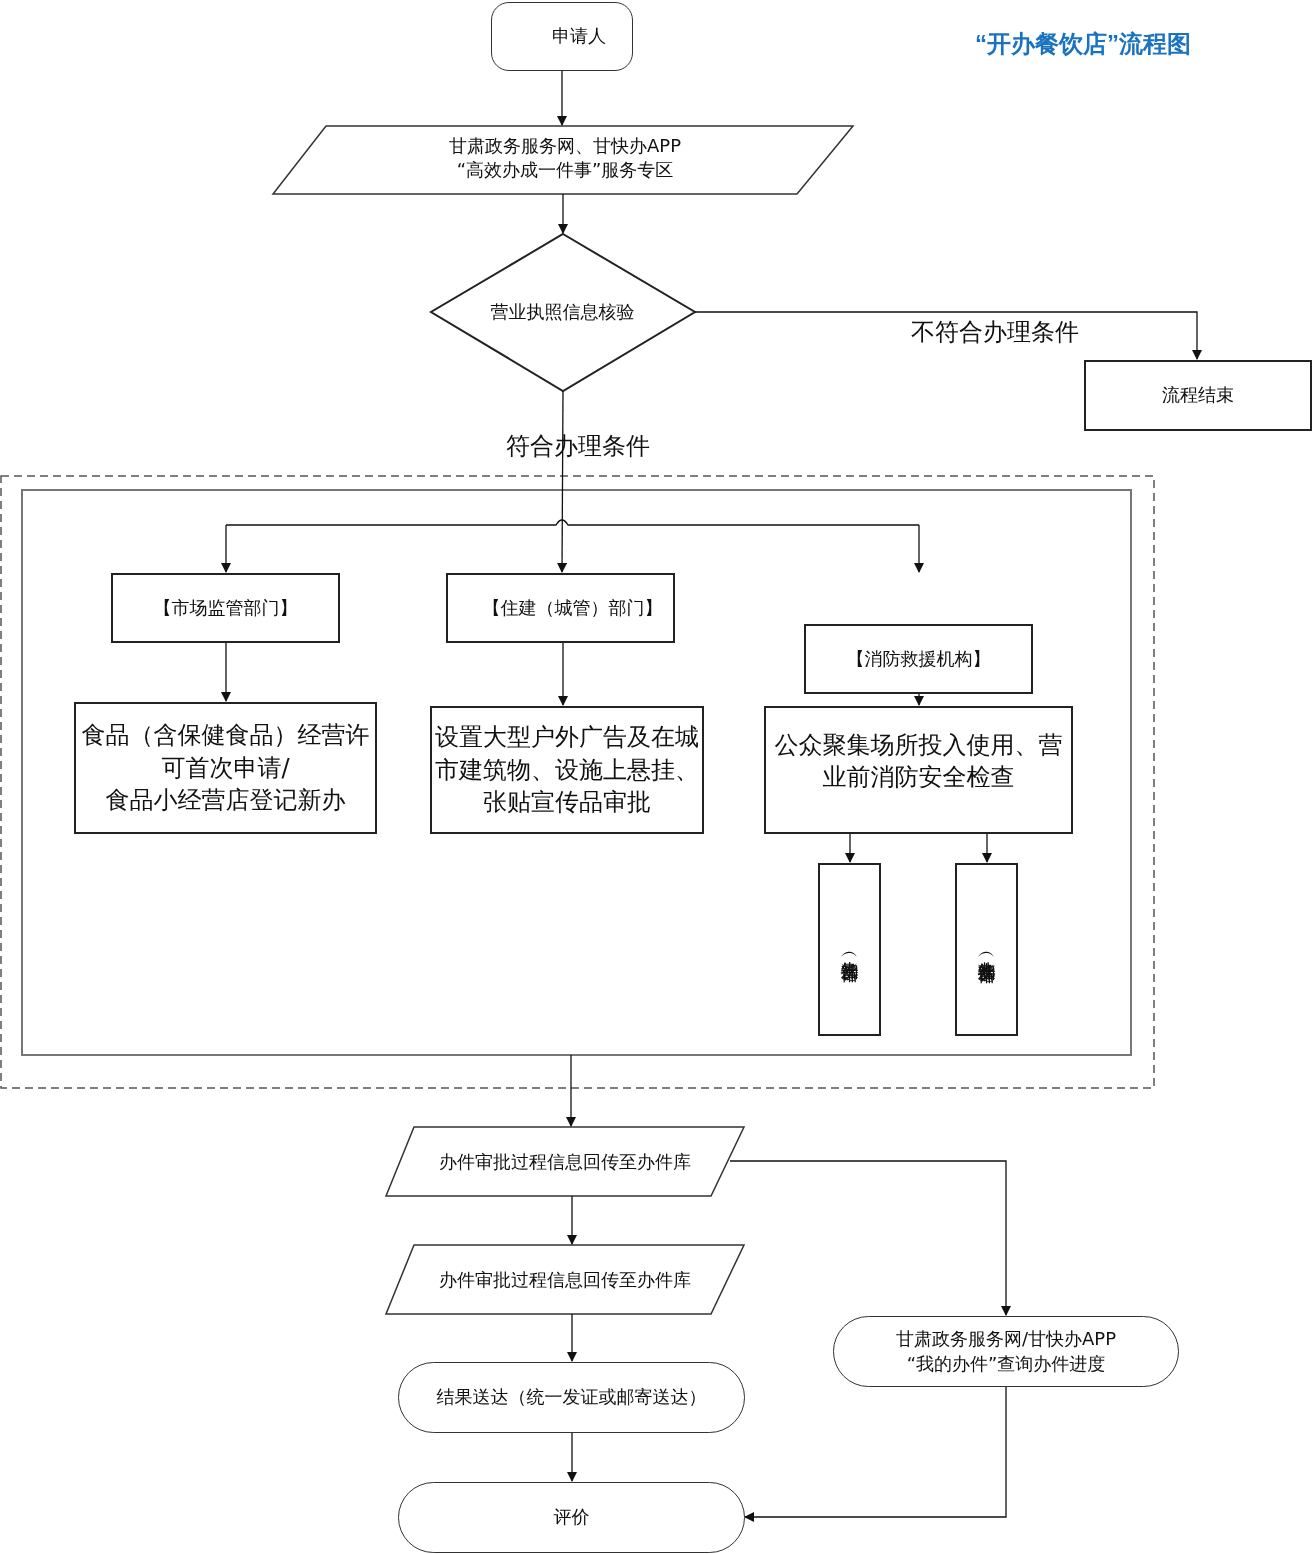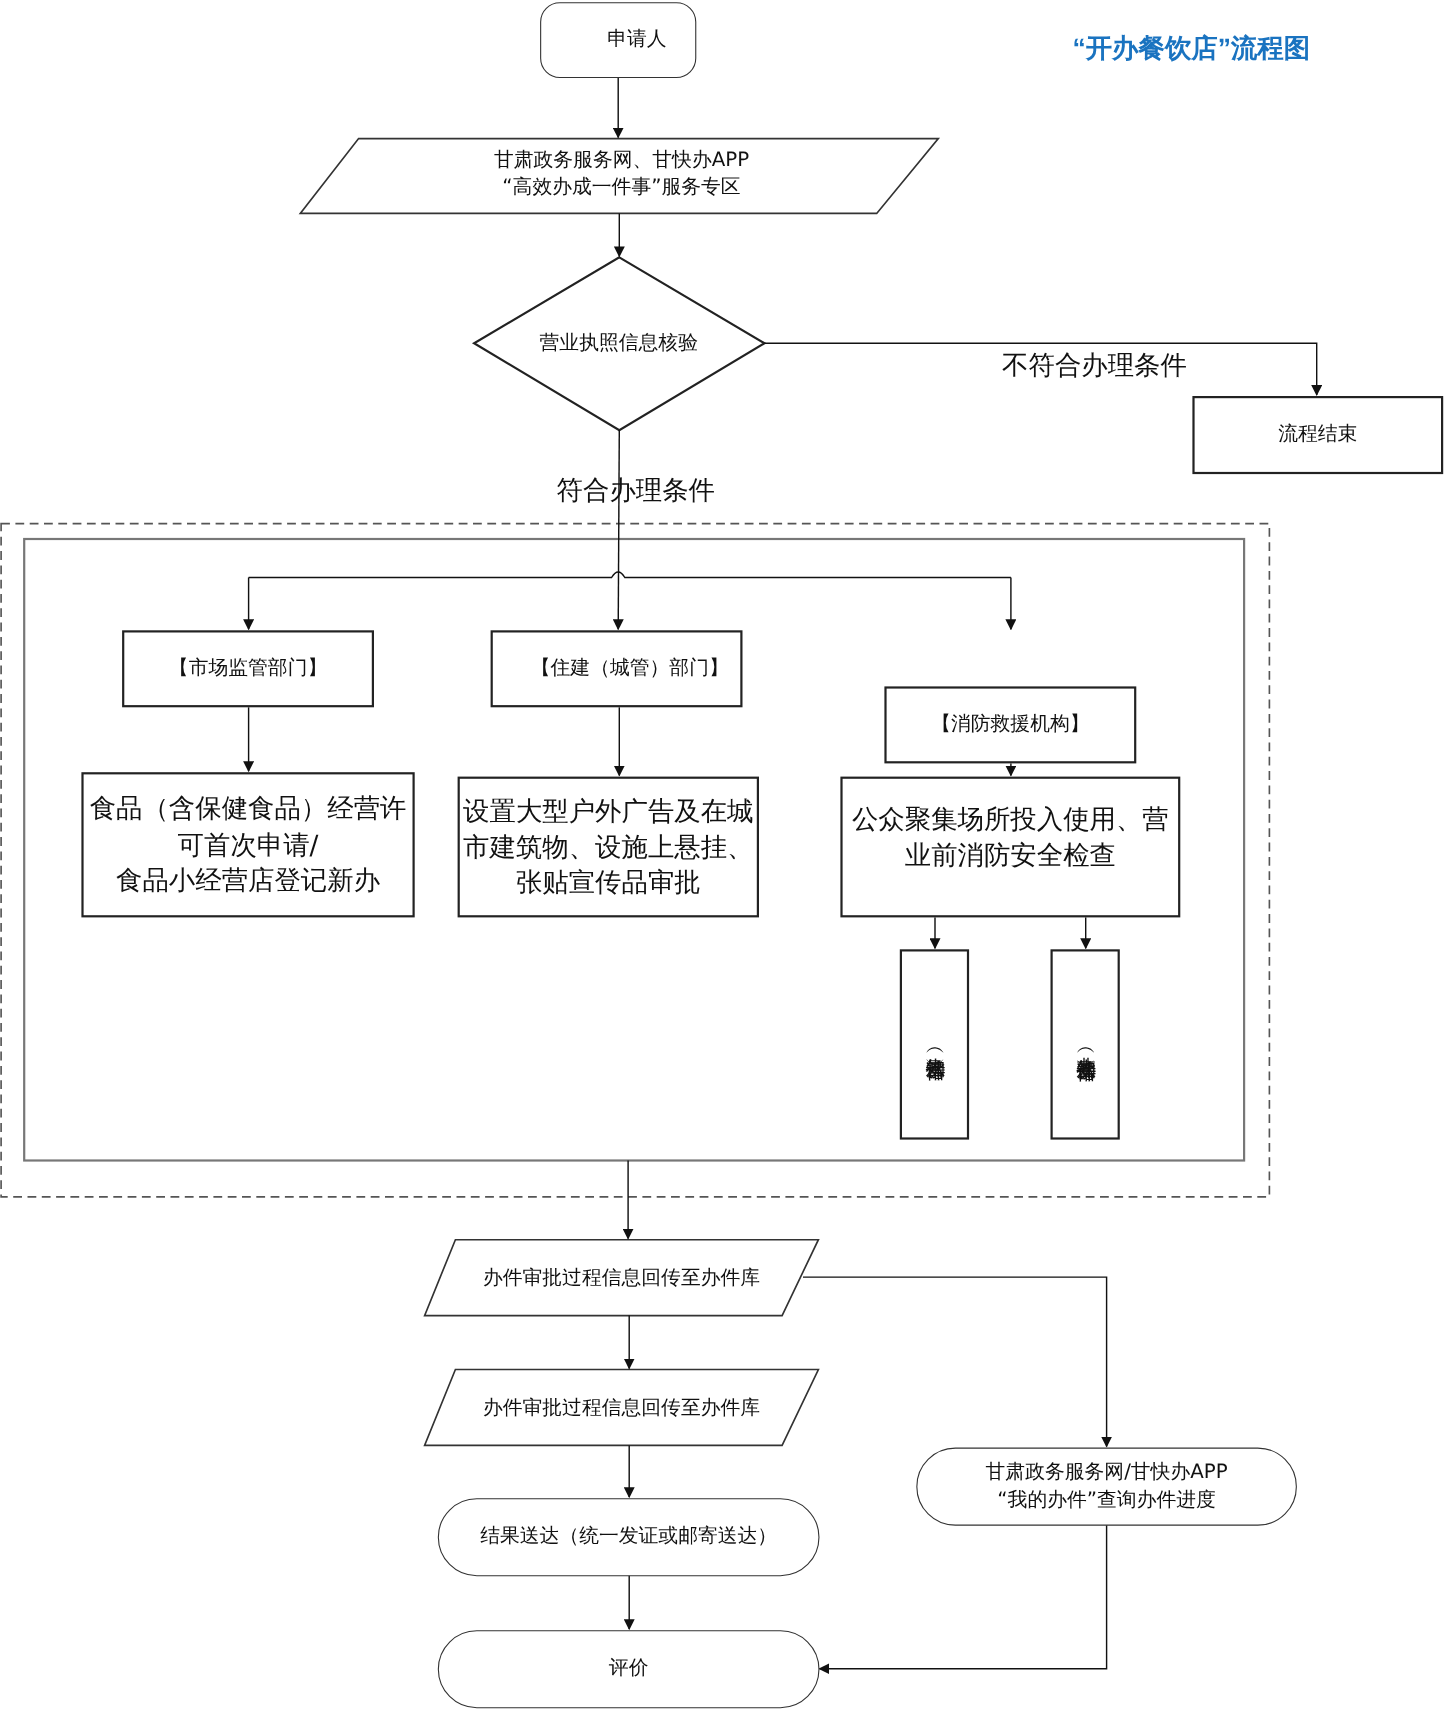--- a/index.html
+++ b/index.html
@@ -102,21 +102,21 @@
 </div>
 <div class="node rect f18" style="left:804px; top:604px; width:229px; height:70px;margin-top:20px;">
   <span>【消防救援机构】</span>
 </div>
 
 <div class="node rect f21" style="left:74px; top:702px; width:303px; height:132px;">
   <span>食品（含保健食品）经营许
 可首次申请/
 食品小经营店登记新办</span>
 </div>
-<div class="node rect f21" style="left:416px; top:706px; width:274px; height:128px;">
+<div class="node rect f21" style="left:430px; top:706px; width:274px; height:128px;">
   <span>设置大型户外广告及在城
 市建筑物、设施上悬挂、
 张贴宣传品审批</span>
 </div>
 <div class="node rect f21" style="left:764px; top:706px; width:309px; height:128px; padding-bottom:18px;">
   <span>公众聚集场所投入使用、营
 业前消防安全检查</span>
 </div>
 
 <div class="node rect" style="left:818px; top:863px; width:63px; height:173px;">

